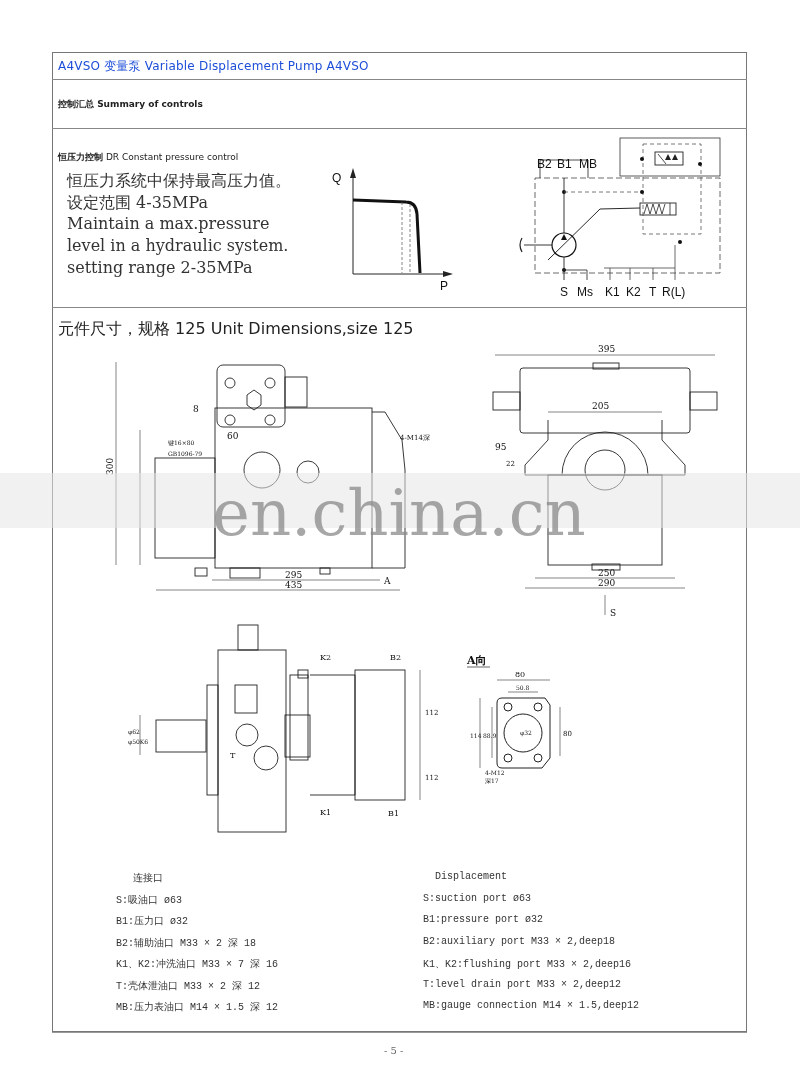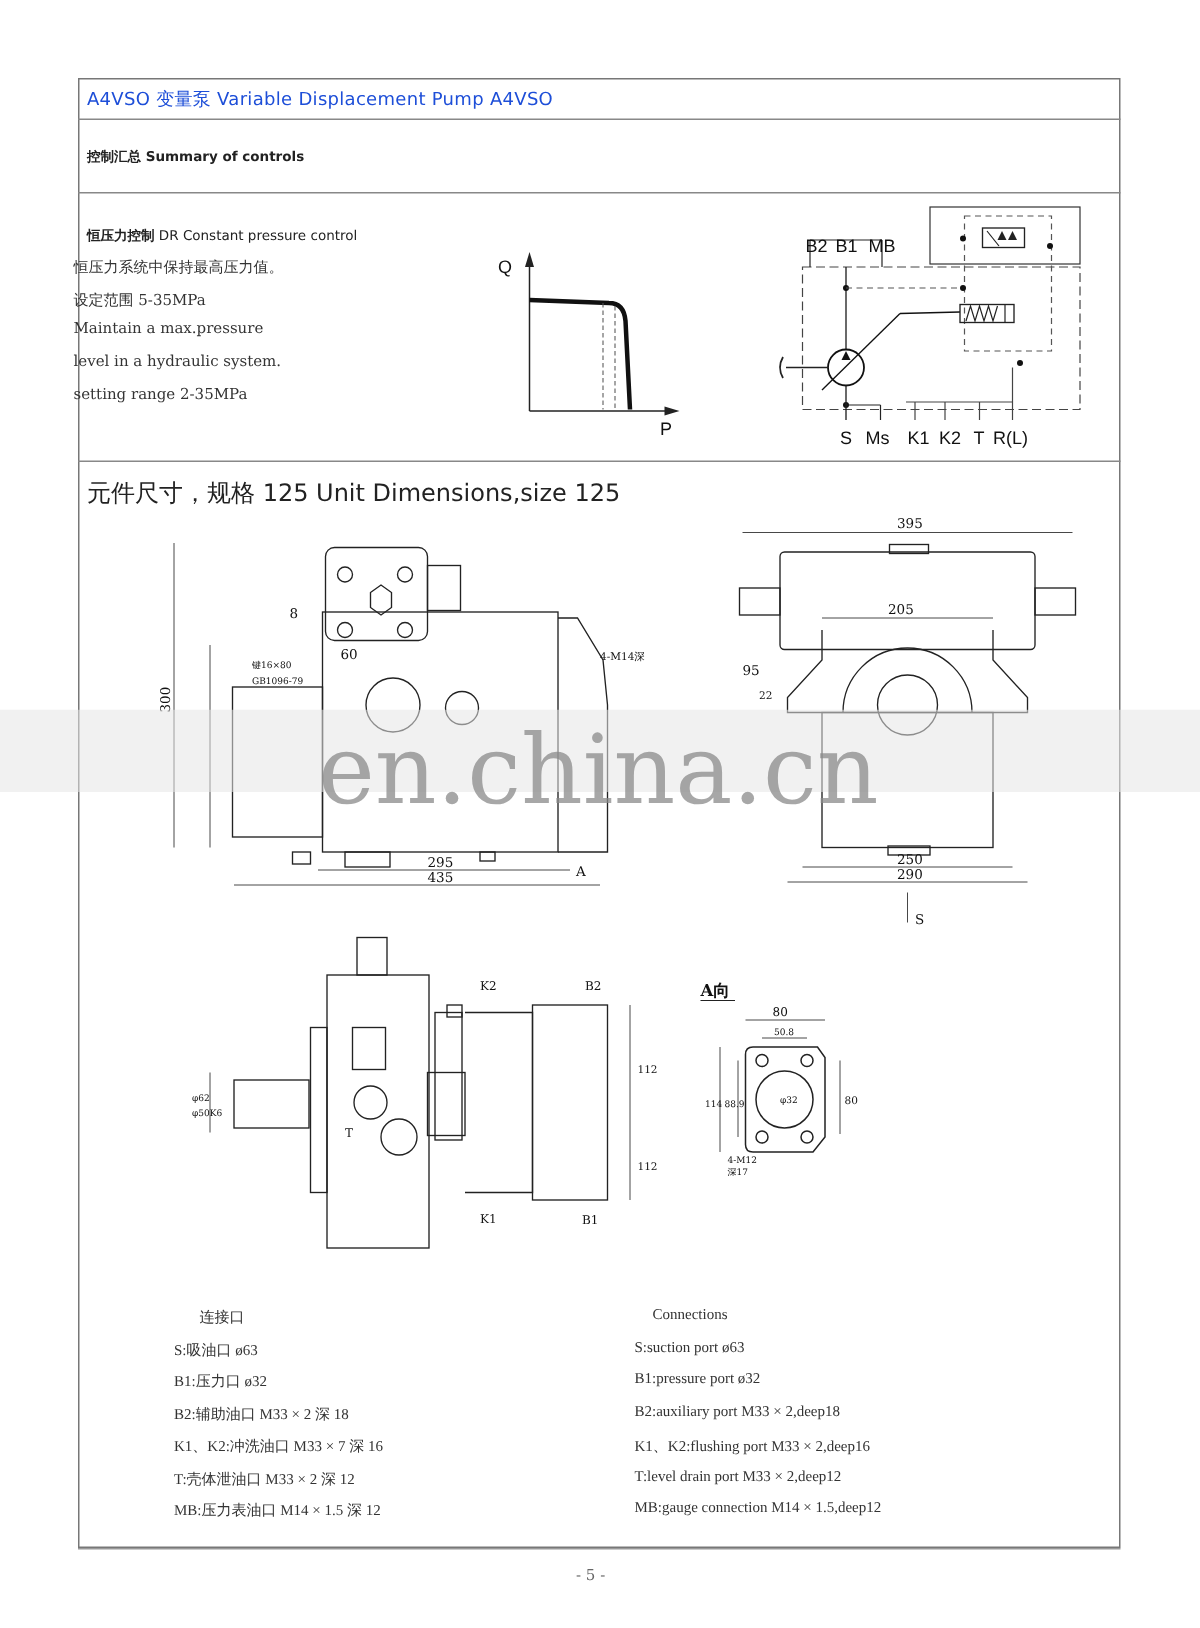--- a/index.html
+++ b/index.html
@@ -3,23 +3,23 @@
 <meta charset="utf-8">
 <style>
   html,body{margin:0;padding:0;background:#fff;}
   body{width:800px;height:1085px;position:relative;overflow:hidden;font-family:"DejaVu Sans",sans-serif;color:#222;}
   .frame{position:absolute;left:52px;top:52px;width:695px;height:980px;border:1px solid #777;box-sizing:border-box;}
   .hline{position:absolute;left:52px;width:695px;height:1px;background:#888;}
   .title{position:absolute;left:58px;top:58px;font-size:12px;letter-spacing:0.2px;color:#1d4ed8;}
   .subtitle{position:absolute;left:58px;top:98px;font-size:9px;color:#222;font-weight:bold;}
   .ctrl-head{position:absolute;left:58px;top:151px;font-size:9px;color:#222;}
   .ctrl-head b{font-weight:bold;margin-top:11px;}
-  .ctrl-line{position:absolute;left:49px;font-family:"DejaVu Serif",serif;font-size:10px;color:#333;}
+  .ctrl-line{position:absolute;left:67px;font-family:"DejaVu Serif",serif;font-size:16px;color:#333;}
   .dim-title{position:absolute;left:58px;top:319px;font-size:16px;color:#222;}
-  .conn{position:absolute;font-family:Liberation Serif, serif;font-size:10px;color:#333;text-align:center;}
+  .conn{position:absolute;font-family:Liberation Mono, monospace;font-size:10px;color:#333;text-align:center;}
   .pagenum{position:absolute;left:384px;top:1045px;font-size:10px;color:#666;font-family:"DejaVu Serif",serif;}
   svg text{font-family:"DejaVu Serif",serif;}
   .sch text{font-family:"Liberation Sans",sans-serif;}
   .wm{position:absolute;left:0;top:473px;width:800px;height:70px;}
 </style>
 </head>
 <body>
 
 <div class="frame"></div>
 <div class="hline" style="top:79px"></div>
@@ -28,21 +28,21 @@
 <div class="hline" style="top:1032px;background:#999"></div>
 
 <div class="title">A4VSO 变量泵 Variable Displacement Pump A4VSO</div>
 <div class="subtitle">控制汇总 Summary of controls</div>
 
 <div class="ctrl-head">
   <b>恒压力控制</b>
   <span>DR Constant pressure control</span>
 </div>
 <div class="ctrl-line" style="top:171px">恒压力系统中保持最高压力值。</div>
-<div class="ctrl-line" style="top:193px">设定范围 5-35MPa</div>
+<div class="ctrl-line" style="top:193px">设定范围 4-35MPa</div>
 <div class="ctrl-line" style="top:214px">Maintain a max.pressure</div>
 <div class="ctrl-line" style="top:236px">level in a hydraulic system.</div>
 <div class="ctrl-line" style="top:258px">setting range 2-35MPa</div>
 
 <svg style="position:absolute;left:320px;top:140px" width="150" height="160" class="sch">
   <line x1="33" y1="33" x2="33" y2="134" stroke="#222" stroke-width="1"></line>
   <polygon points="33,28 30,38 36,38" fill="#222"></polygon>
   <line x1="33" y1="134" x2="128" y2="134" stroke="#222" stroke-width="1"></line>
   <polygon points="133,134 123,131 123,137" fill="#222"></polygon>
   <text x="12" y="42" font-size="12" fill="#111">Q</text>
@@ -236,21 +236,21 @@
 </svg>
 
 <div class="conn" style="left:133px;top:871px">连接口</div>
 <div class="conn" style="left:116px;top:893px">S:吸油口 ø63</div>
 <div class="conn" style="left:116px;top:914px">B1:压力口 ø32</div>
 <div class="conn" style="left:116px;top:936px">B2:辅助油口 M33 × 2 深 18</div>
 <div class="conn" style="left:116px;top:957px">K1、K2:冲洗油口 M33 × 7 深 16</div>
 <div class="conn" style="left:116px;top:979px">T:壳体泄油口 M33 × 2 深 12</div>
 <div class="conn" style="left:116px;top:1000px">MB:压力表油口 M14 × 1.5 深 12</div>
 
-<div class="conn" style="left:435px;top:871px">Connections</div>
+<div class="conn" style="left:435px;top:871px">Displacement</div>
 <div class="conn" style="left:423px;top:893px">S:suction port ø63</div>
 <div class="conn" style="left:423px;top:914px">B1:pressure port ø32</div>
 <div class="conn" style="left:423px;top:936px">B2:auxiliary port M33 × 2,deep18</div>
 <div class="conn" style="left:423px;top:957px">K1、K2:flushing port M33 × 2,deep16</div>
 <div class="conn" style="left:423px;top:979px">T:level drain port M33 × 2,deep12</div>
 <div class="conn" style="left:423px;top:1000px">MB:gauge connection M14 × 1.5,deep12</div>
 
 <div class="pagenum">- 5 -</div>
 
 </body></html>

